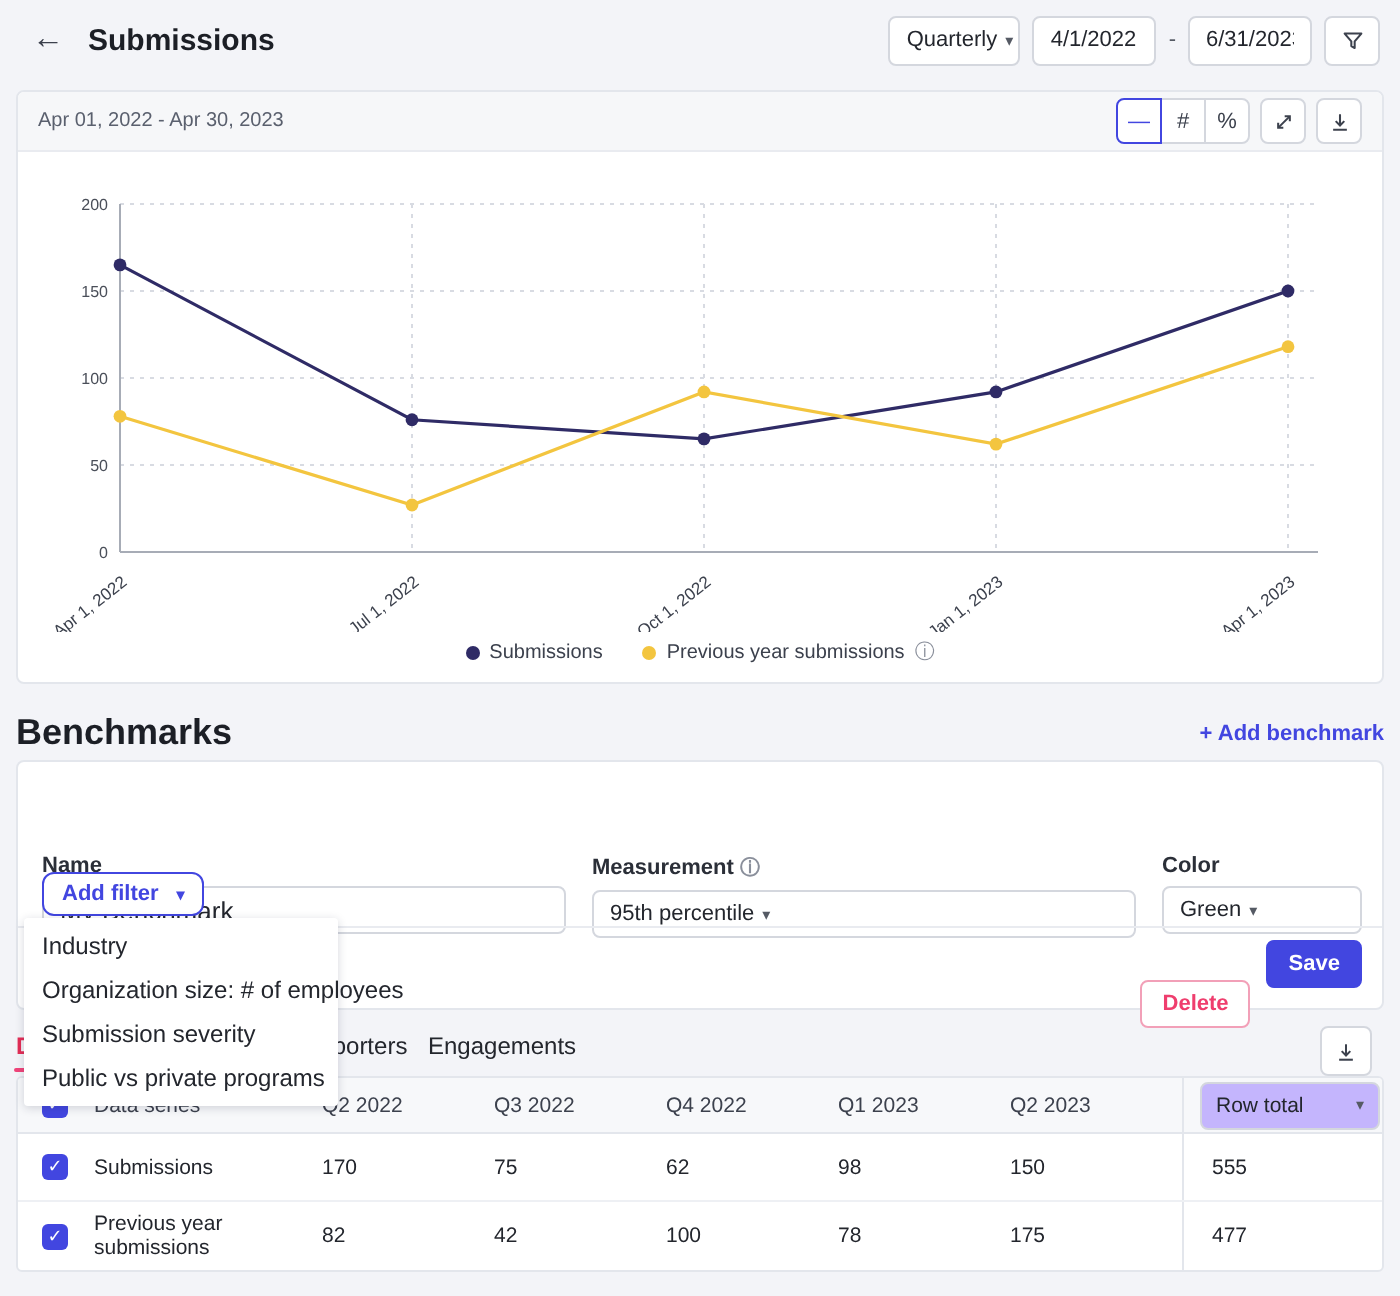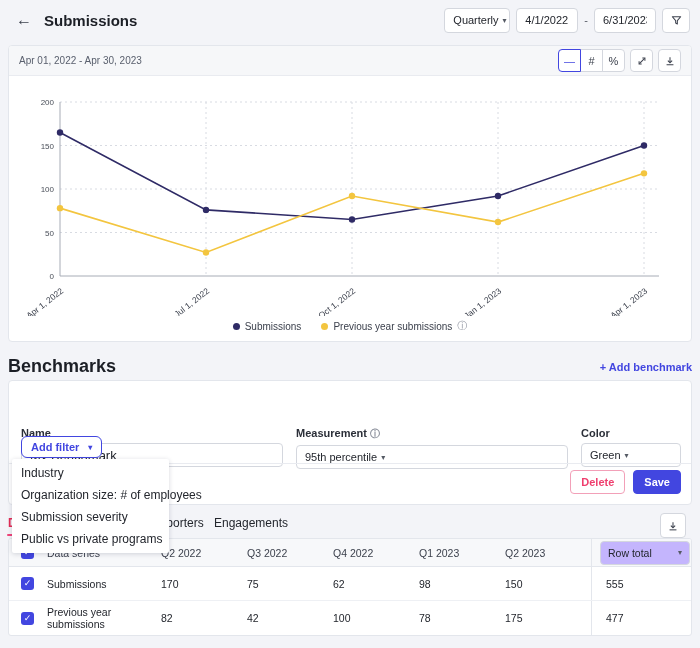--- a/index.html
+++ b/index.html
@@ -44,21 +44,21 @@
   .field-name { left:12px; width:262px; }
   .field-measurement { left:287px; width:272px; }
   .field-color { left:572px; width:100px; }
   .text-input { width:100%; height:24px; border:1px solid #d4d7de; border-radius:4px; font-size:13px; color:#23262d; padding:0 8px; font-family:"Liberation Sans",sans-serif; background:#fff; }
   .select-box { width:100%; height:24px; border:1px solid #d4d7de; border-radius:4px; font-size:11px; color:#23262d; padding:0 8px; background:#fff; display:flex; align-items:center; cursor:pointer; }
   .add-filter { position:absolute; left:12px; top:55px; height:22px; padding:0 9px; background:#fff; border:1px solid #4246e0; border-radius:6px; color:#4246e0; font-size:11px; font-weight:700; display:flex; align-items:center; gap:5px; cursor:pointer; font-family:"Liberation Sans",sans-serif; }
   .add-filter .caret { color:#4246e0; }
   .bm-divider { position:absolute; left:0; right:0; top:82px; border-top:1px solid #e9ebf0; }
   .bm-footer { position:absolute; right:10px; top:89px; display:flex; gap:8px; }
   .btn { height:24px; border-radius:4px; font-size:11px; font-weight:600; padding:0 10px; cursor:pointer; font-family:"Liberation Sans",sans-serif; }
-  .btn-delete { background:#fff; border:1px solid #f2a0b8; color:#ef3e6e; }
+  .btn-delete { background:#fff; border:1px solid #f2a0b8; color:#ef3e6e;margin-top:20px; }
   .btn-save { background:#4246e0; border:1px solid #4246e0; color:#fff; }
   
   .filter-menu { position:absolute; top:459px; left:12px; width:157px; background:#fff; box-shadow:0 1px 5px rgba(30,34,60,.18); border-radius:2px; z-index:40; padding:3px 0; }
   .filter-menu .menu-item { height:22px; display:flex; align-items:center; padding:0 9px; font-size:12px; color:#23262d; cursor:pointer; white-space:nowrap; }
   
   .tabs-row { position:absolute; top:513px; left:8px; right:8px; height:26px; }
   .tab { position:absolute; top:3px; font-size:12px; color:#23262d; cursor:pointer; padding-bottom:6px; }
   .tab.active { color:#e32d56; font-weight:600; }
   .tab.active::after { content:""; position:absolute; left:-1px; right:-1px; bottom:0; height:2px; background:#f0447a; border-radius:1px; }
   .tab:nth-child(1) { left:0; }

